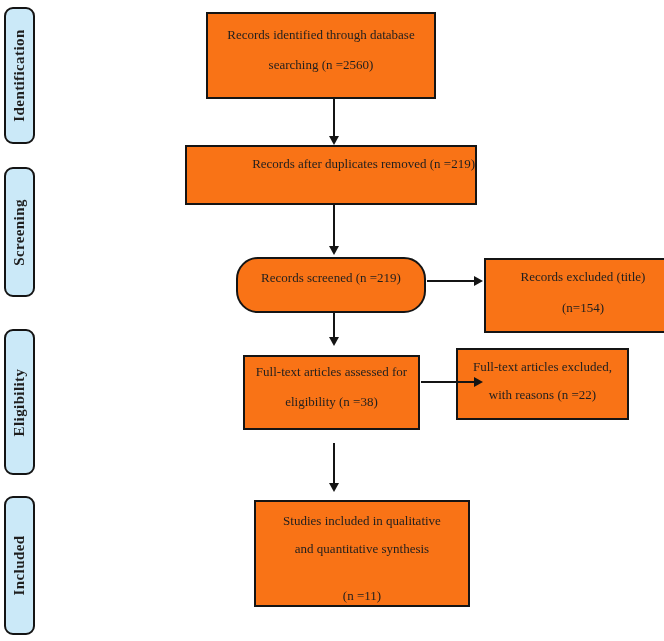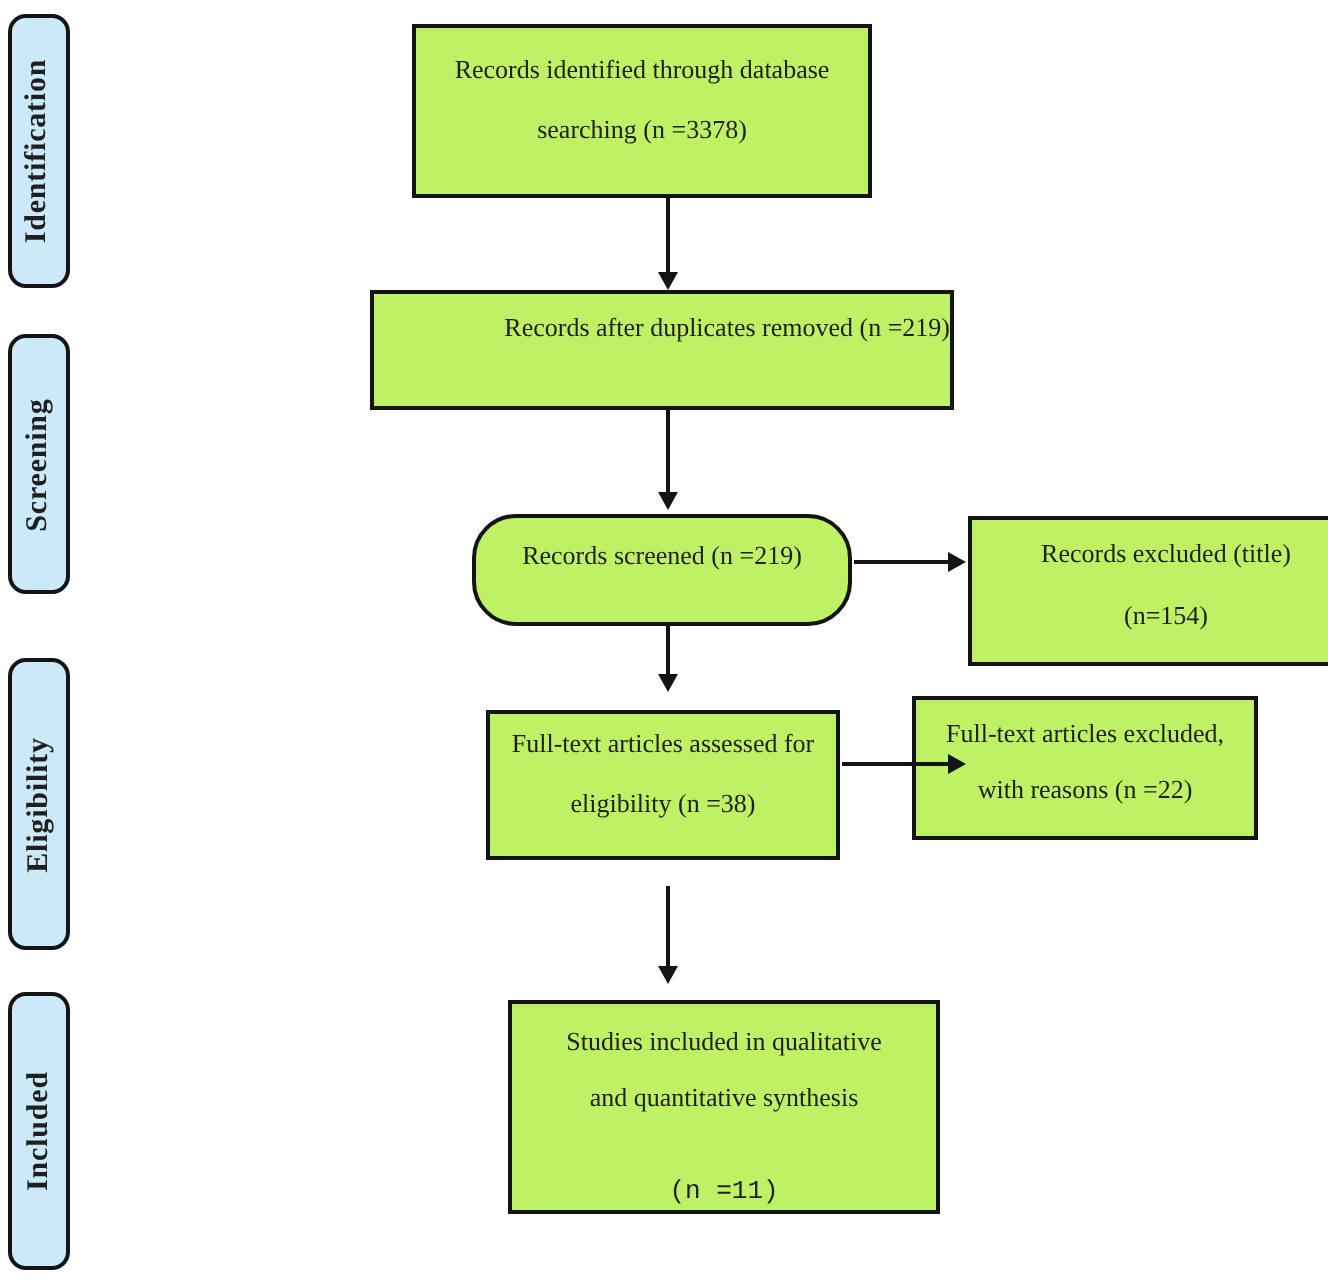--- a/index.html
+++ b/index.html
@@ -32,21 +32,21 @@
     white-space:nowrap;
     font-weight:bold;
     font-size:15px;
     letter-spacing:.4px;
     color:var(--text);
   }
   
   .fbox{
     position:absolute;
     box-sizing:border-box;
-    background:#bef264;
+    background:#f97316;
     border:2px solid var(--ink);
     display:flex;flex-direction:column;align-items:center;
     text-align:center;
     font-size:13px;
     line-height:16px;
   }
   .line{white-space:nowrap;}
   
   .vline{position:absolute;width:2px;background:var(--ink);}
   .hline{position:absolute;height:2px;background:var(--ink);}
@@ -76,21 +76,21 @@
   </div>
   <div class="stage" style="top:329px;height:146px;">
     <span class="stage-label">Eligibility</span>
   </div>
   <div class="stage" style="top:496px;height:139px;">
     <span class="stage-label">Included</span>
   </div>
 
   <div class="fbox" style="left:206px;top:12px;width:230px;height:87px;padding-top:13px;row-gap:14px;">
     <div class="line">Records identified through database</div>
-    <div class="line">searching (n =3378)</div>
+    <div class="line">searching (n =2560)</div>
   </div>
 
   <div class="fbox" style="left:185px;top:145px;width:292px;height:60px;padding-top:9px;align-items:flex-end;">
     <div class="line">Records after duplicates removed (n =219)</div>
   </div>
 
   <div class="fbox" style="left:236px;top:257px;width:190px;height:56px;padding-top:11px;border-radius:22px;">
     <div class="line">Records screened (n =219)</div>
   </div>
 
@@ -105,21 +105,21 @@
   </div>
 
   <div class="fbox" style="left:456px;top:348px;width:173px;height:72px;padding-top:9px;row-gap:12px;">
     <div class="line">Full-text articles excluded,</div>
     <div class="line">with reasons (n =22)</div>
   </div>
 
   <div class="fbox" style="left:254px;top:500px;width:216px;height:107px;padding-top:9px;row-gap:12px;justify-content:center;">
     <div class="line">Studies included in qualitative</div>
     <div class="line">and quantitative synthesis</div>
-    <div class="line" style="margin-top:19px;font-family:Liberation Mono, monospace;">(n =11)</div>
+    <div class="line" style="margin-top:19px;">(n =11)</div>
   </div>
 
   <div>
     <div class="vline" style="left:333px;top:99px;height:37px;"></div>
     <div class="head-down" style="left:329px;top:136px;"></div>
   </div>
 
   <div>
     <div class="vline" style="left:333px;top:205px;height:41px;"></div>
     <div class="head-down" style="left:329px;top:246px;"></div>

